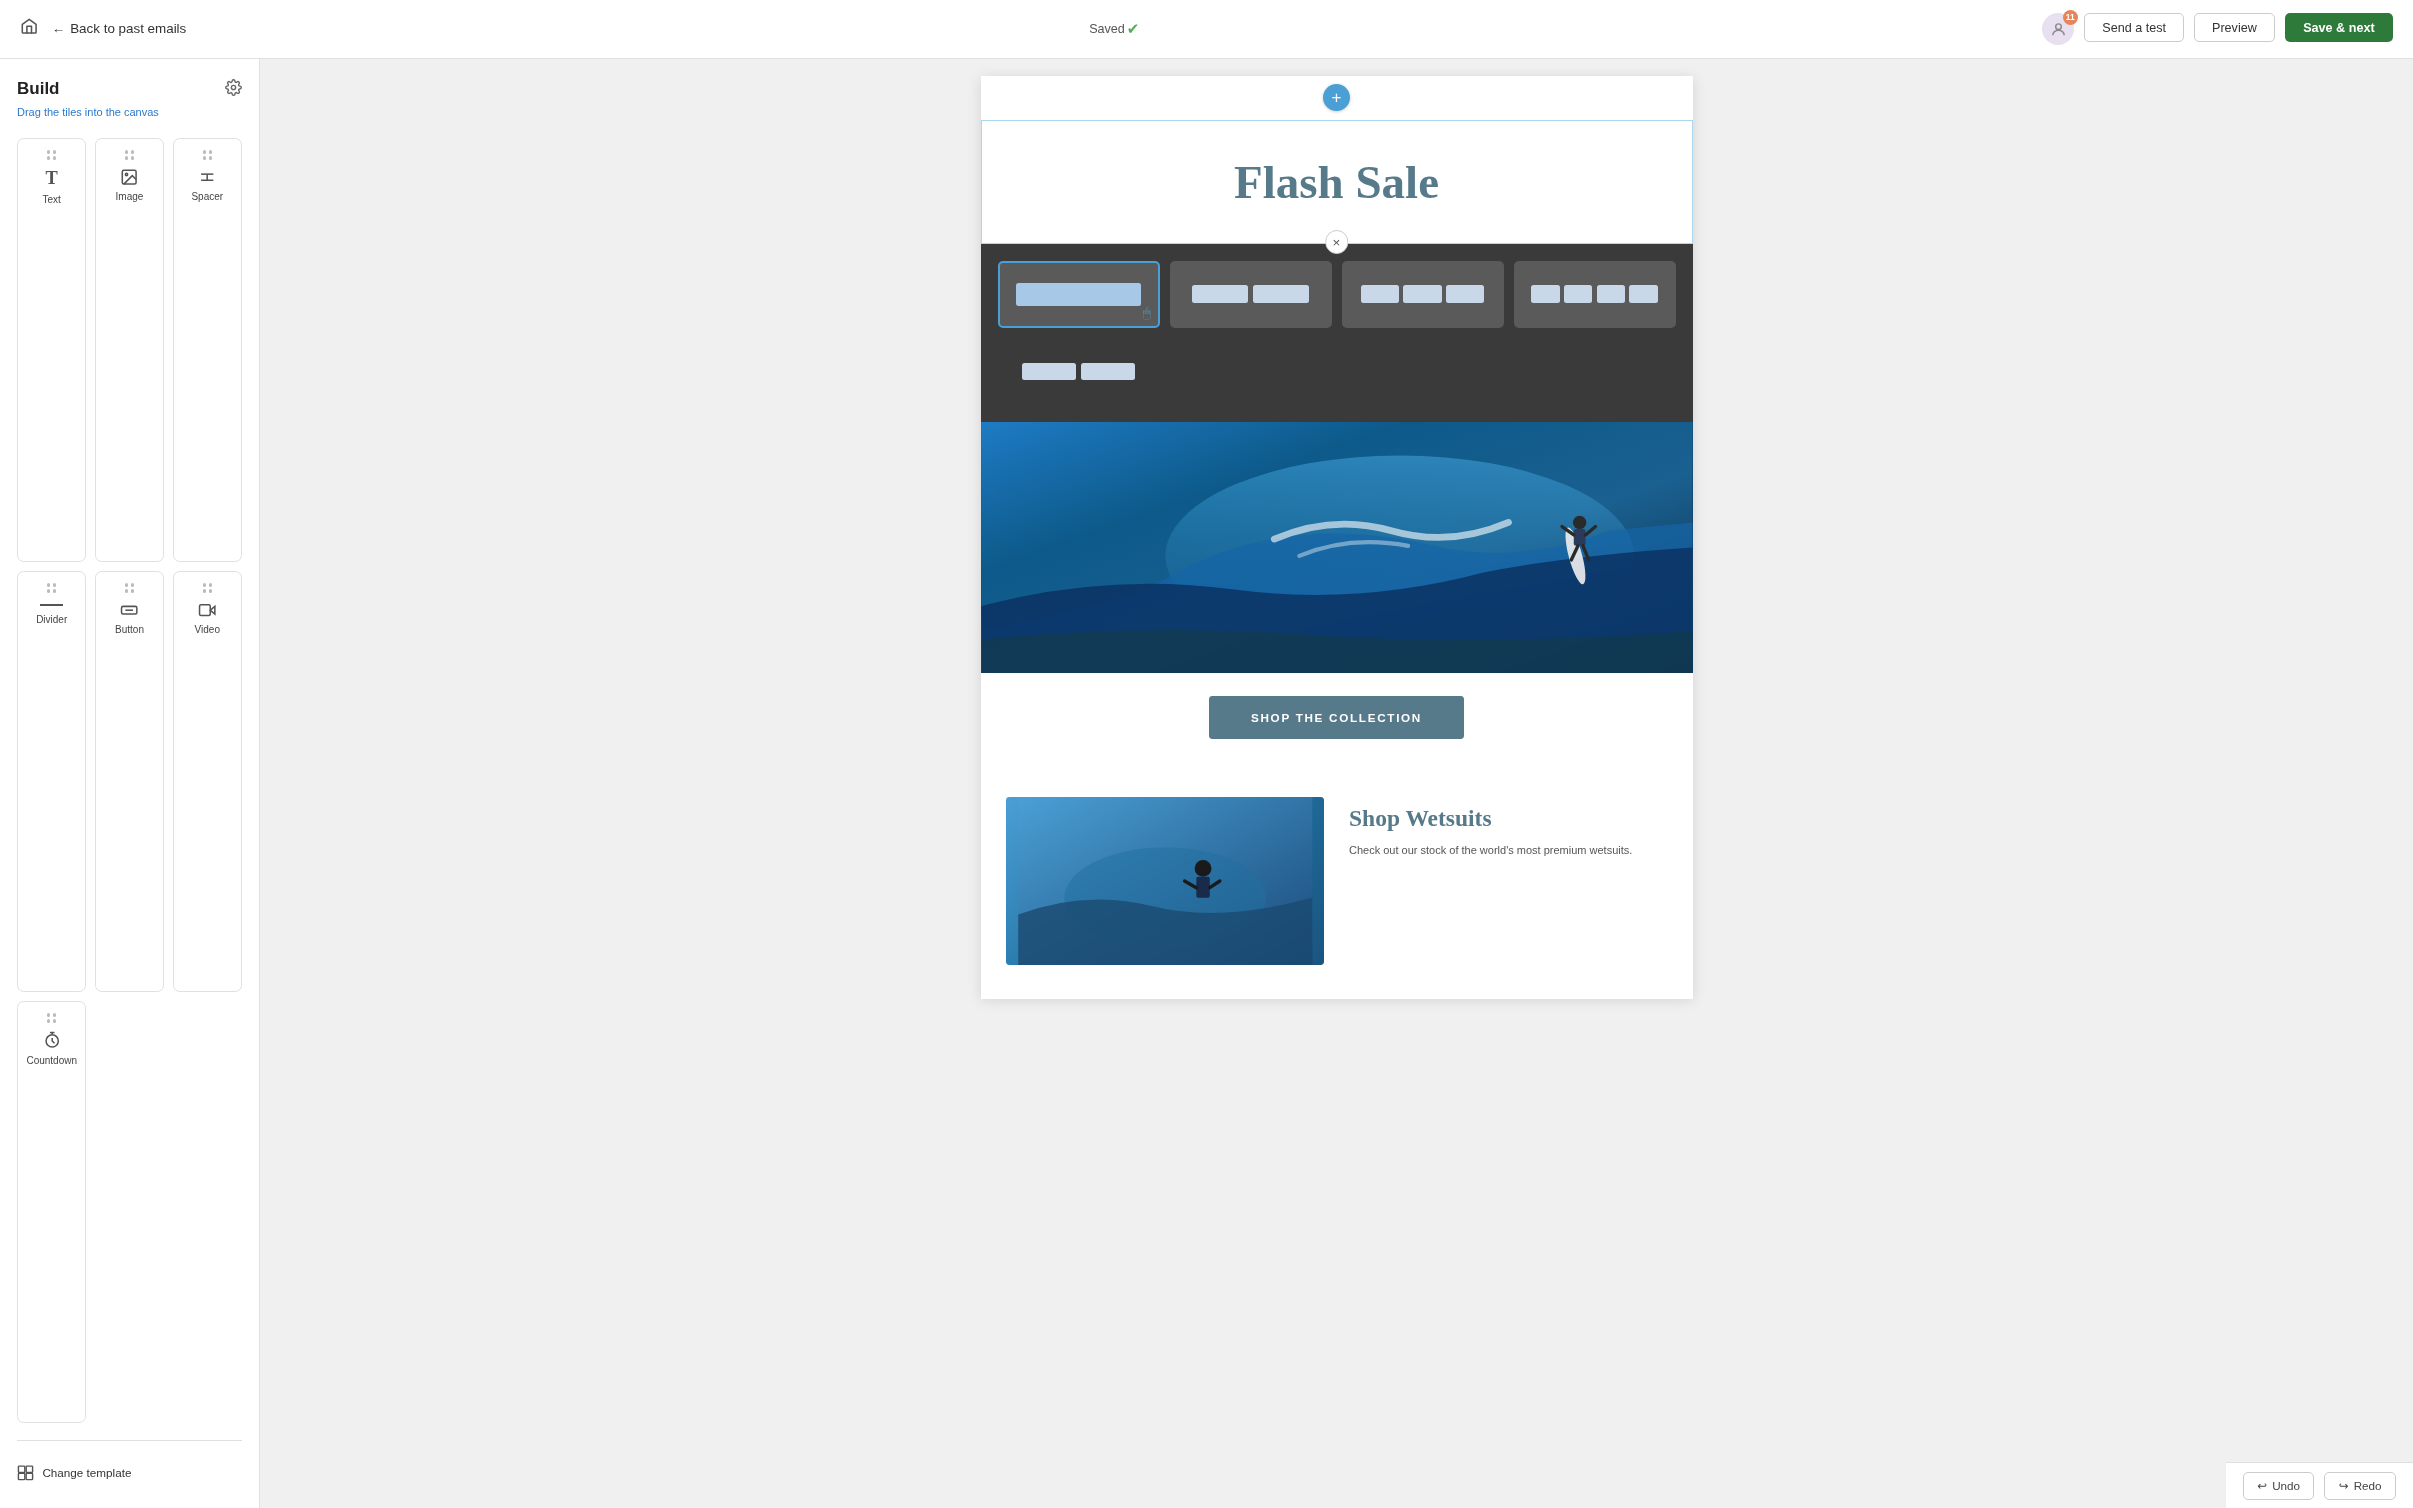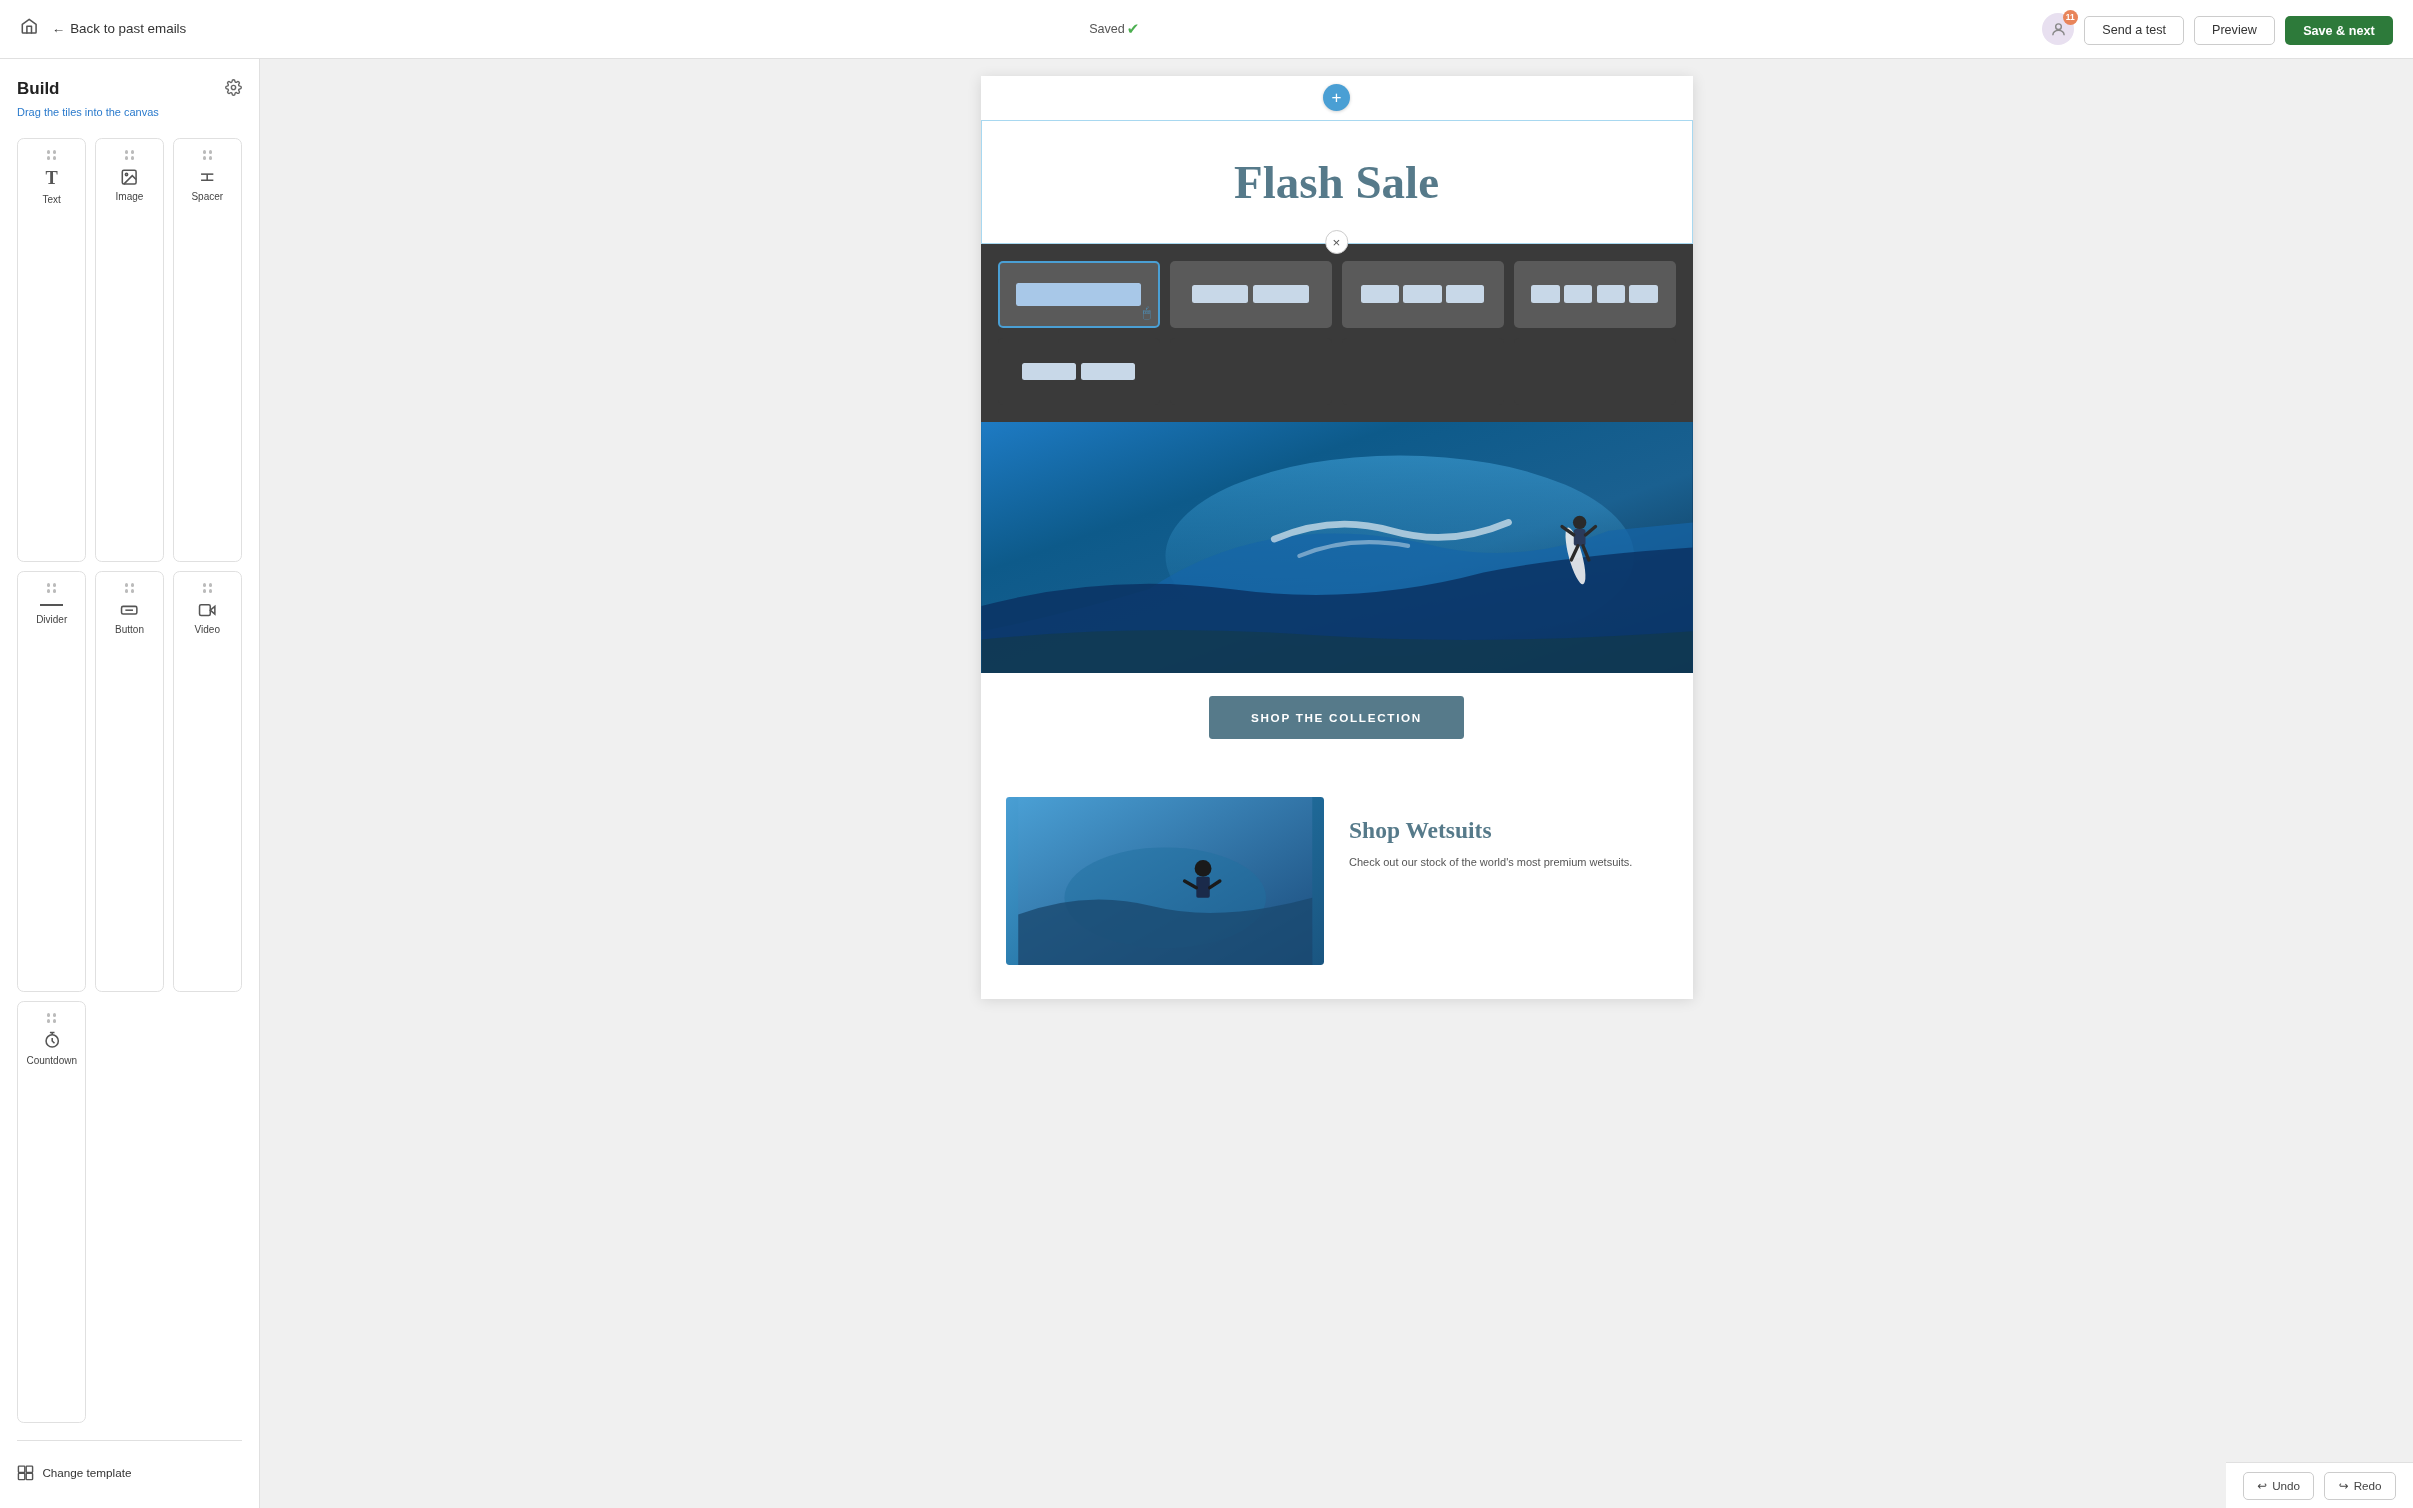--- a/index.html
+++ b/index.html
@@ -17,21 +17,21 @@
       position: fixed;
       top: 0; left: 0; right: 0;
       z-index: 100;
     }
     .header-left { display: flex; align-items: center; gap: 13.4px; }
     .home-icon { color: #555; font-size: 17px; cursor: pointer; }
     .back-link { display: flex; align-items: center; gap: 5px; color: #333; font-size: 13.4px; cursor: pointer; text-decoration: none; }
     .back-arrow { font-size: 13.4px; }
     .header-center { display: flex; align-items: center; gap: 2px; color: #555; font-size: 12.6px; }
     .saved-check { color: #4CAF50; font-size: 15px; }
-    .header-right { display: flex; align-items: flex-end; gap: 10px; }
+    .header-right { display: flex; align-items: flex-start; gap: 10px; }
     .avatar-btn { position: relative; background: none; border: none; cursor: pointer; }
     .avatar-circle { width: 32px; height: 32px; border-radius: 50%; background: #e8e0f0; display: flex; align-items: center; justify-content: center; }
     .notif-badge { position: absolute; top: -3.4px; right: -3.4px; background: #e8845a; color: #fff; font-size: 8.4px; font-weight: bold; border-radius: 50%; width: 15px; height: 15px; display: flex; align-items: center; justify-content: center; }
     .btn-outline { background: #fff; border: 1.3px solid #ccc; border-radius: 5px; padding: 6.7px 17px; font-size: 12.6px; cursor: pointer; color: #333; }
     .btn-green { background: #2d7a3a; color: #fff; border: none; border-radius: 5px; padding: 7.5px 18.4px; font-size: 12.6px; font-weight: 600; cursor: pointer; }
 
     
     .main-layout { display: flex; margin-top: 59px; height: calc(100vh - 59px); }
 
     
@@ -74,21 +74,21 @@
     
     
     .shop-btn-section { background: #fff; padding: 23.5px; text-align: center; }
     .shop-btn { background: #567a8a; color: #fff; border: none; border-radius: 3.4px; padding: 15px 42px; font-size: 11.7px; font-weight: 700; letter-spacing: 1.7px; cursor: pointer; }
 
     
     .bottom-section { background: #fff; padding: 34px 25px; display: flex; gap: 25px; }
     .bottom-left { flex: 1; }
     .surf-thumb { width: 100%; height: 168px; background: linear-gradient(135deg, #4a9fd4 0%, #2070a0 50%, #1a5580 100%); border-radius: 3.4px; }
     .bottom-right { flex: 1; padding-top: 8.4px; }
-    .shop-wetsuits-title { font-size: 23.5px; font-weight: 700; color: #567a8a; font-family: Georgia, serif; margin-bottom: 10px; margin-top: 12px; }
+    .shop-wetsuits-title { font-size: 23.5px; font-weight: 700; color: #567a8a; font-family: Georgia, serif; margin-bottom: 10px; }
     .shop-desc { font-size: 11px; color: #555; line-height: 1.6; }
 
     
     .bottom-bar { position: fixed; bottom: 0; right: 0; background: #fff; border-top: 0.8px solid #e0e0e0; padding: 8.4px 17px; display: flex; gap: 10px; }
     .undo-redo-btn { background: #fff; border: 1.3px solid #ccc; border-radius: 5px; padding: 5.9px 13.4px; font-size: 11.7px; cursor: pointer; color: #444; display: flex; align-items: center; gap: 5px; }
   </style>
 </head>
 <body>
 
 <header class="header">

